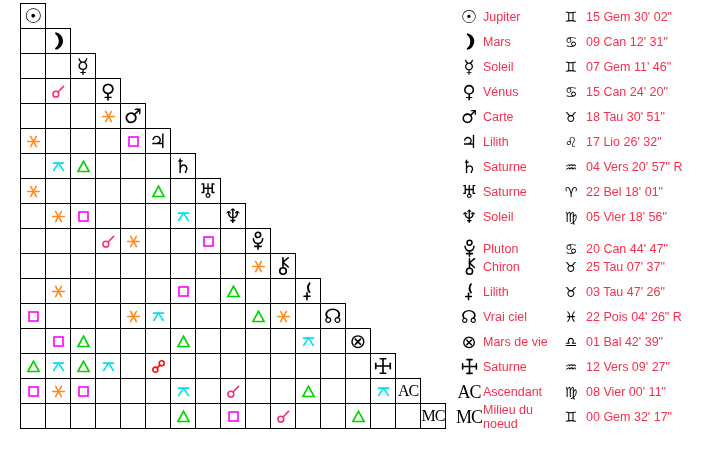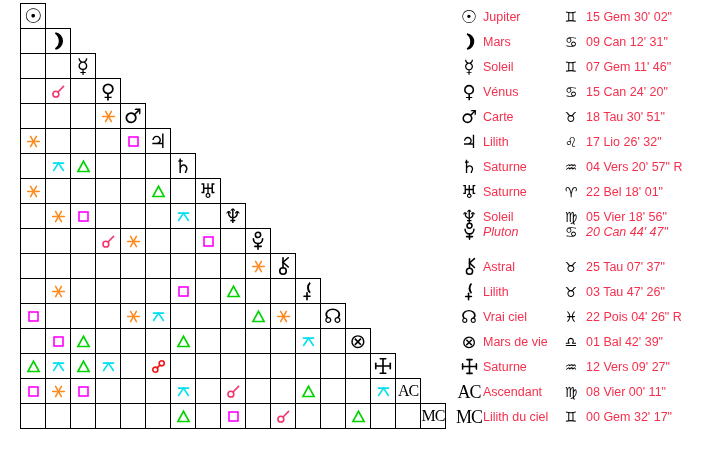--- a/index.html
+++ b/index.html
@@ -521,42 +521,42 @@
         <span class="lpos">22 Bel 18' 01"</span>
       </div>
       <div class="lrow" style="top: 204px;">
         <span class="licon">
           <span class="glyph">♆</span>
         </span>
         <span class="lname">Soleil</span>
         <span class="lsign">♍</span>
         <span class="lpos">05 Vier 18' 56"</span>
       </div>
-      <div class="lrow" style="top: 219px; font-style: italic;">
+      <div class="lrow" style="top: 236px;">
         <span class="licon">
           <svg viewBox="0 0 16 16" width="19" height="19">
             <circle cx="8" cy="3.1" r="2.1" stroke="#000000" stroke-width="1.3" fill="none" stroke-linecap="round"></circle>
             <path d="M4.3 6.2 A3.7 3.9 0 0 0 11.7 6.2" stroke="#000000" stroke-width="1.3" fill="none" stroke-linecap="round"></path>
             <path d="M8 10.1 V14.6" stroke="#000000" stroke-width="1.3" fill="none" stroke-linecap="round"></path>
             <path d="M5.5 12.3 H10.5" stroke="#000000" stroke-width="1.3" fill="none" stroke-linecap="round"></path>
           </svg>
         </span>
         <span class="lname">Pluton</span>
         <span class="lsign">♋</span>
         <span class="lpos">20 Can 44' 47"</span>
       </div>
       <div class="lrow" style="top: 254px;">
         <span class="licon">
           <svg viewBox="0 0 16 16" width="19" height="19">
             <circle cx="8" cy="12" r="2.6" stroke="#000000" stroke-width="1.3" fill="none" stroke-linecap="round"></circle>
             <path d="M8 9.4 V1.4" stroke="#000000" stroke-width="1.3" fill="none" stroke-linecap="round"></path>
             <path d="M12.2 1.4 L8 5 L12.2 8.8" stroke="#000000" stroke-width="1.3" fill="none" stroke-linecap="round"></path>
           </svg>
         </span>
-        <span class="lname">Astral</span>
+        <span class="lname">Chiron</span>
         <span class="lsign">♉</span>
         <span class="lpos">25 Tau 07' 37"</span>
       </div>
       <div class="lrow" style="top: 279px;">
         <span class="licon">
           <svg viewBox="0 0 16 16" width="19" height="19">
             <path d="M9.6 1.4 A5.4 5.4 0 0 0 9.6 9.4 A6.8 6.8 0 0 1 9.6 1.4 Z" stroke="#000000" stroke-width="1.3" fill="#000000" stroke-linecap="round"></path>
             <path d="M7.2 9.4 V15" stroke="#000000" stroke-width="1.3" fill="none" stroke-linecap="round"></path>
             <path d="M4.8 12.2 H9.6" stroke="#000000" stroke-width="1.3" fill="none" stroke-linecap="round"></path>
           </svg>
@@ -601,18 +601,18 @@
           <span class="glyph serif">AC</span>
         </span>
         <span class="lname">Ascendant</span>
         <span class="lsign">♍</span>
         <span class="lpos">08 Vier 00' 11"</span>
       </div>
       <div class="lrow" style="top: 404px;">
         <span class="licon">
           <span class="glyph serif">MC</span>
         </span>
-        <span class="lname">Lilith du ciel</span>
+        <span class="lname">Milieu du noeud</span>
         <span class="lsign">♊</span>
         <span class="lpos">00 Gem 32' 17"</span>
       </div>
     </div>
 </div>
 
 </body></html>

